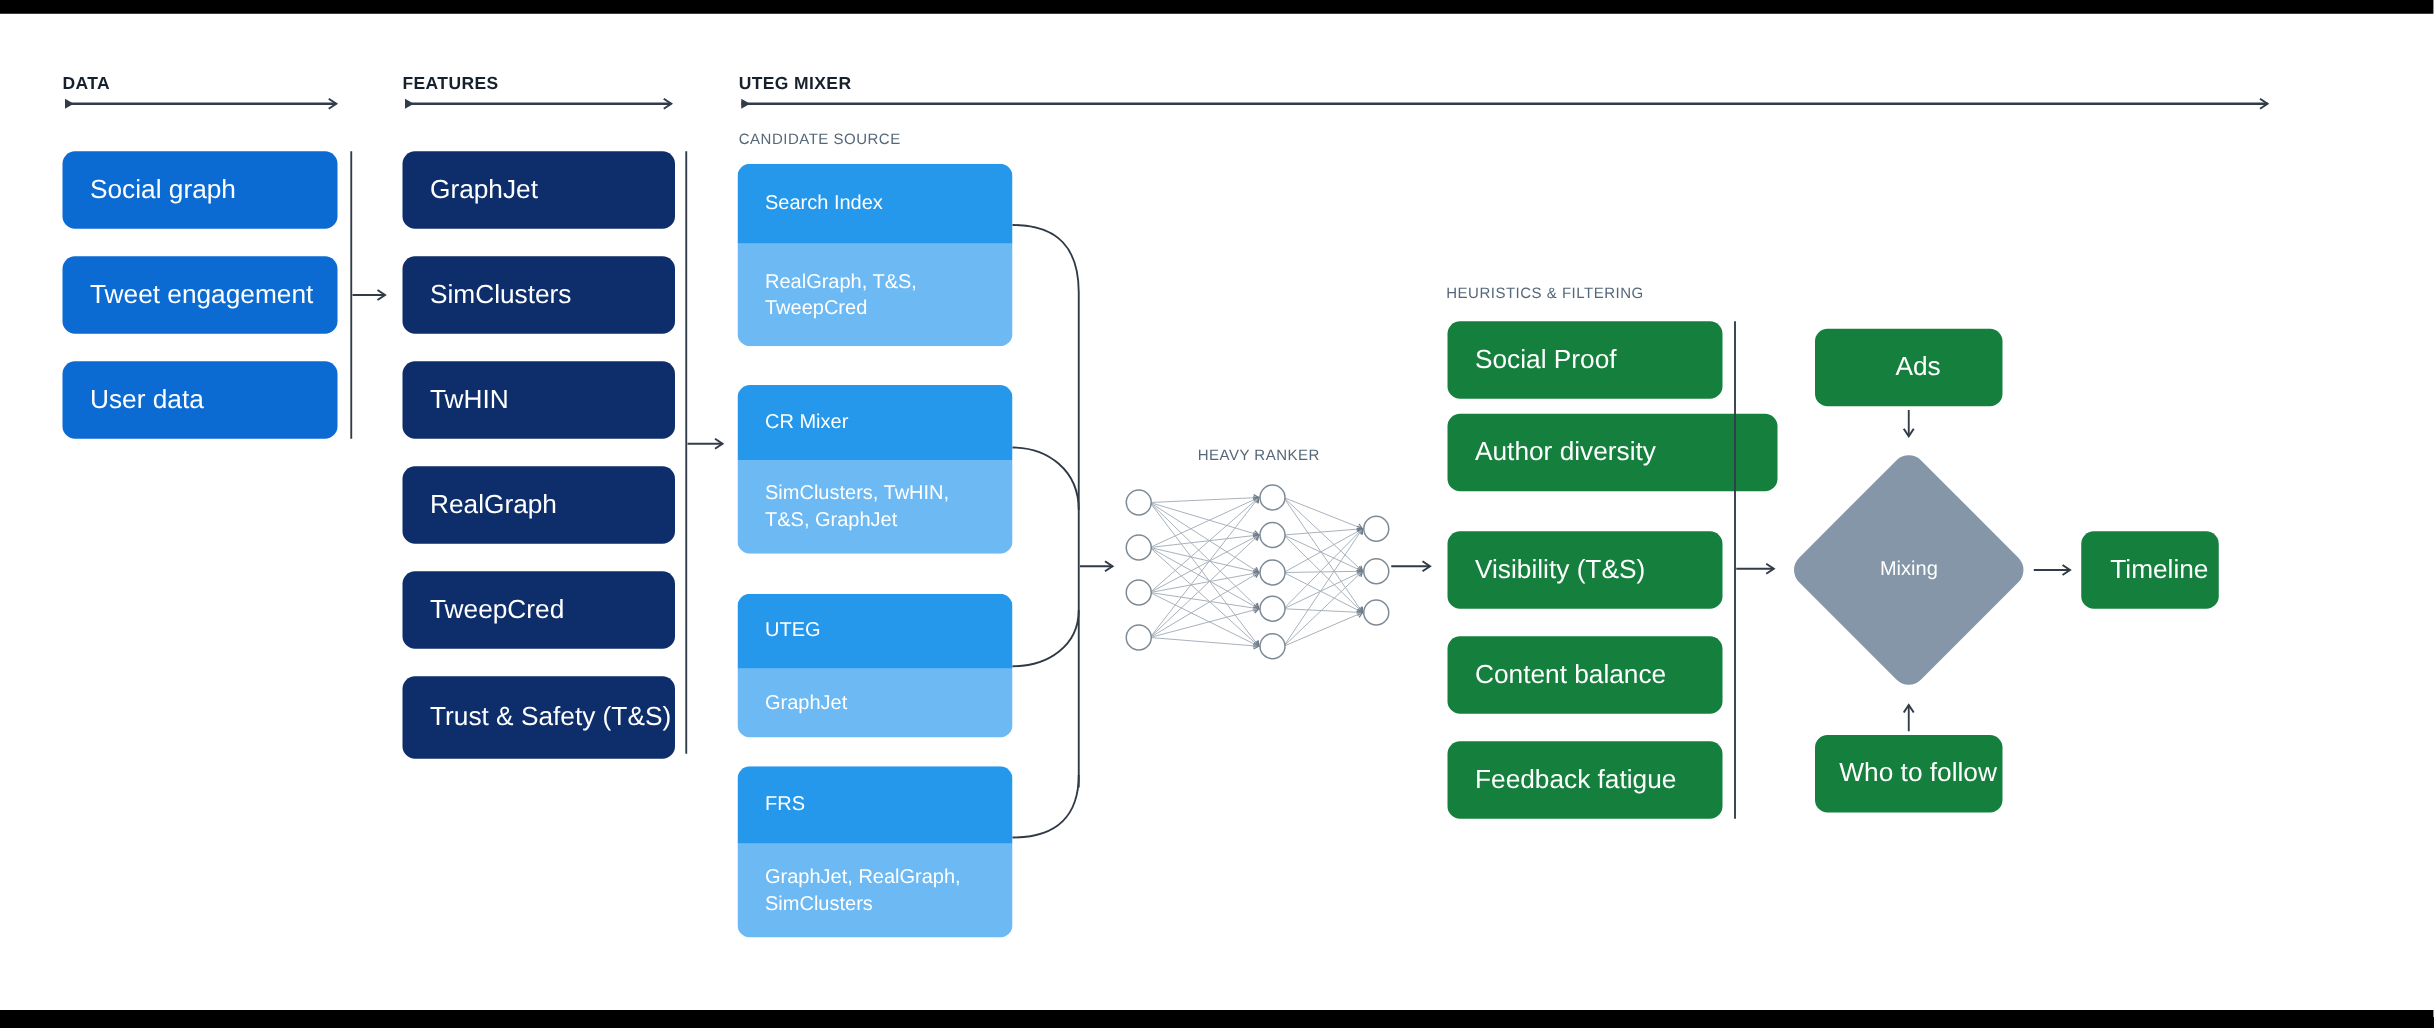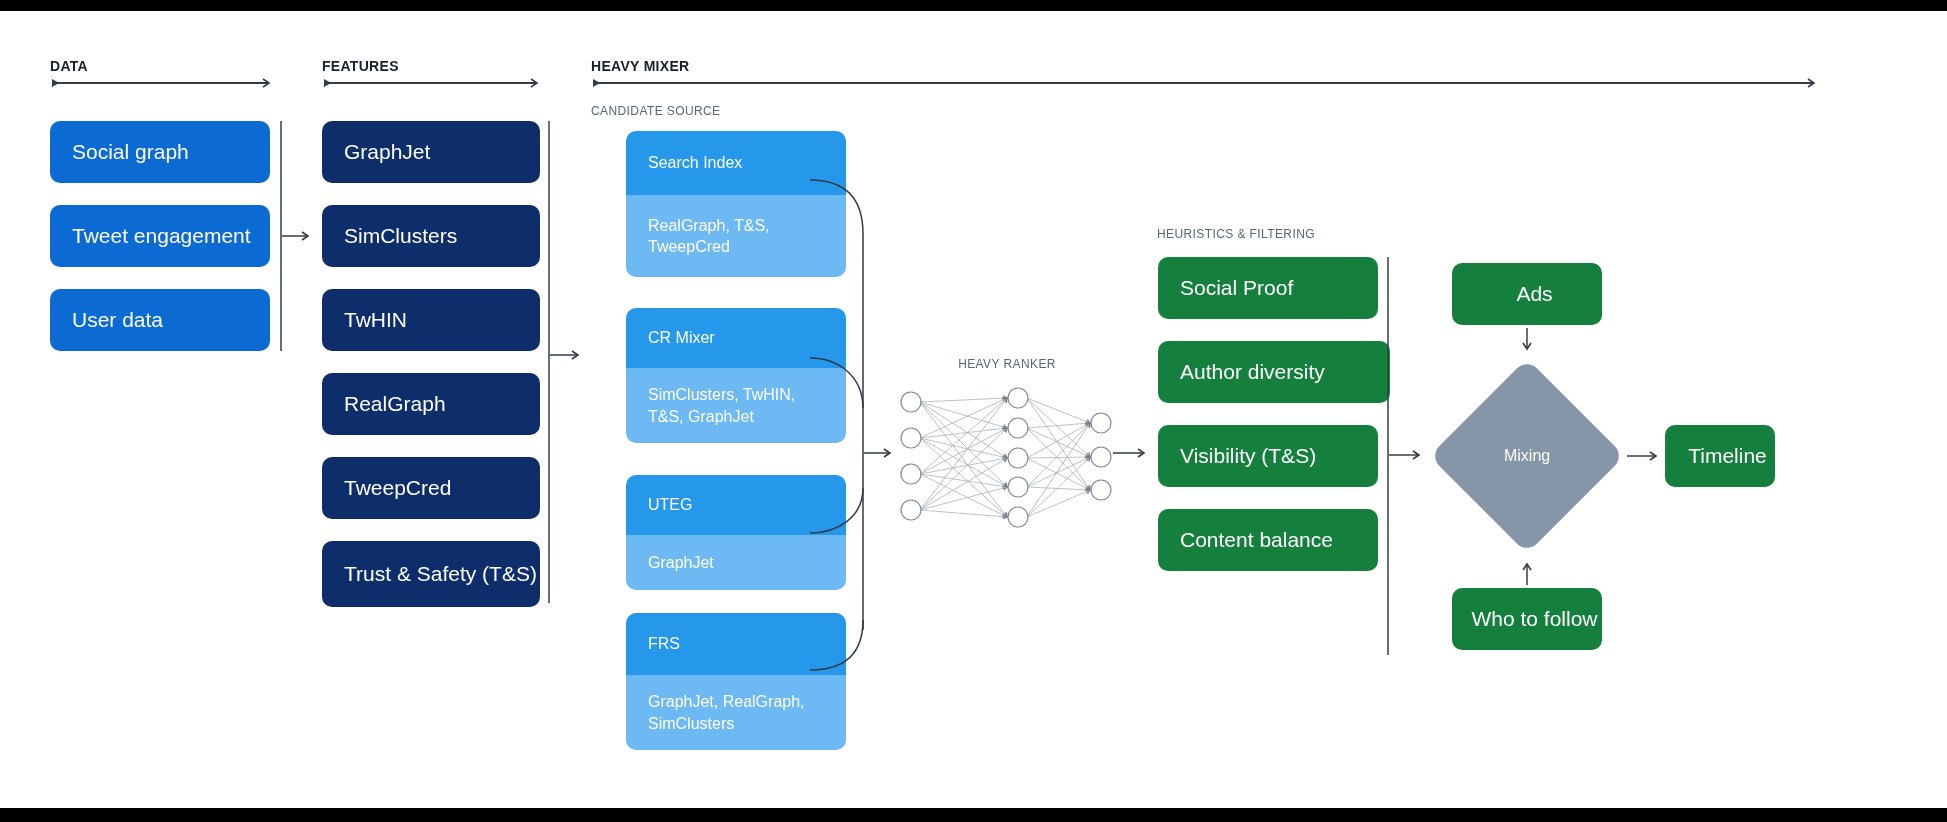--- a/index.html
+++ b/index.html
@@ -13,21 +13,21 @@
   .sub-label{position:absolute;font-size:12px;font-weight:500;color:#55677a;letter-spacing:.4px;}
 
   .box{position:absolute;border-radius:10px;color:#fff;font-size:21px;font-weight:500;
        display:flex;align-items:center;padding-left:22px;box-sizing:border-box;}
   .box.centered{padding-left:15px;justify-content:center;}
   .blue-med{background:#0b6bd3;}
   .navy{background:#0d2e6a;}
   .blue-bright{background:#15803d;}
 
   .grp{position:absolute;left:590px;width:220px;border-radius:10px;overflow:hidden;
-       display:flex;flex-direction:column;margin-left:36px;}
+       display:flex;flex-direction:column;}
   .grp .grp-head{background:#2598ec;color:#fff;font-size:16px;font-weight:500;
        display:flex;align-items:center;padding-left:22px;box-sizing:border-box;}
   .grp .grp-sub{background:#6db9f3;color:#fff;font-size:16px;font-weight:500;line-height:1.32;
        display:flex;align-items:center;padding:0 18px 0 22px;box-sizing:border-box;flex:1;}
 
   #diamond{position:absolute;left:1458px;top:387px;width:138px;height:138px;background:#8496a7;
        border-radius:14px;transform:rotate(45deg);display:flex;align-items:center;justify-content:center;}
   #diamond span{transform:rotate(-45deg);color:#fff;font-size:16px;font-weight:500;}
 
   #ranker-label{position:absolute;left:907px;top:357px;width:200px;text-align:center;}
@@ -35,21 +35,21 @@
 </style>
 </head>
 <body>
 
 <div id="stage">
   <div id="bar-top" class="bar"></div>
   <div id="bar-bottom" class="bar"></div>
 
   <div class="col-header" style="left:50px;top:58px;">DATA</div>
   <div class="col-header" style="left:322px;top:58px;">FEATURES</div>
-  <div class="col-header" style="left:591px;top:58px;">HEAVY MIXER</div>
+  <div class="col-header" style="left:591px;top:58px;">UTEG MIXER</div>
 
   <div class="sub-label" style="left:591px;top:104px;">CANDIDATE SOURCE</div>
   <div class="sub-label" id="ranker-label">HEAVY RANKER</div>
   <div class="sub-label" style="left:1157px;top:227px;">HEURISTICS &amp; FILTERING</div>
 
   <div class="box blue-med" style="left:50px;top:121px;width:220px;height:62px;">Social graph</div>
   <div class="box blue-med" style="left:50px;top:205px;width:220px;height:62px;">Tweet engagement</div>
   <div class="box blue-med" style="left:50px;top:289px;width:220px;height:62px;">User data</div>
 
   <div class="box navy" style="left:322px;top:121px;width:218px;height:62px;">GraphJet</div>
@@ -70,23 +70,24 @@
   <div class="grp" style="top:475px;height:115px;">
     <div class="grp-head" style="height:60px;">UTEG</div>
     <div class="grp-sub">GraphJet</div>
   </div>
   <div class="grp" style="top:613px;height:137px;">
     <div class="grp-head" style="height:62px;">FRS</div>
     <div class="grp-sub">GraphJet, RealGraph, SimClusters</div>
   </div>
 
   <div class="box blue-bright" style="left:1158px;top:257px;width:220px;height:62px;">Social Proof</div>
-  <div class="box blue-bright" style="left:1158px;top:341px;width:232px;height:62px;">Author diversity</div>
+  <div class="box blue-bright" style="left:1158px;top:331px;width:264px;height:62px;">Author diversity</div>
   <div class="box blue-bright" style="left:1158px;top:425px;width:220px;height:62px;">Visibility (T&amp;S)</div>
   <div class="box blue-bright" style="left:1158px;top:509px;width:220px;height:62px;">Content balance</div>
+  <div class="box blue-bright" style="left:1158px;top:593px;width:220px;height:62px;">Feedback fatigue</div>
 
   <div class="box blue-bright centered" style="left:1452px;top:263px;width:150px;height:62px;">Ads</div>
   <div id="diamond">
     <span>Mixing</span>
   </div>
   <div class="box blue-bright centered" style="left:1452px;top:588px;width:150px;height:62px;">Who to follow</div>
   <div class="box blue-bright centered" style="left:1665px;top:425px;width:110px;height:62px;">Timeline</div>
 
   <svg id="wires" width="1947" height="822" viewBox="0 0 1947 822">
     <defs>

